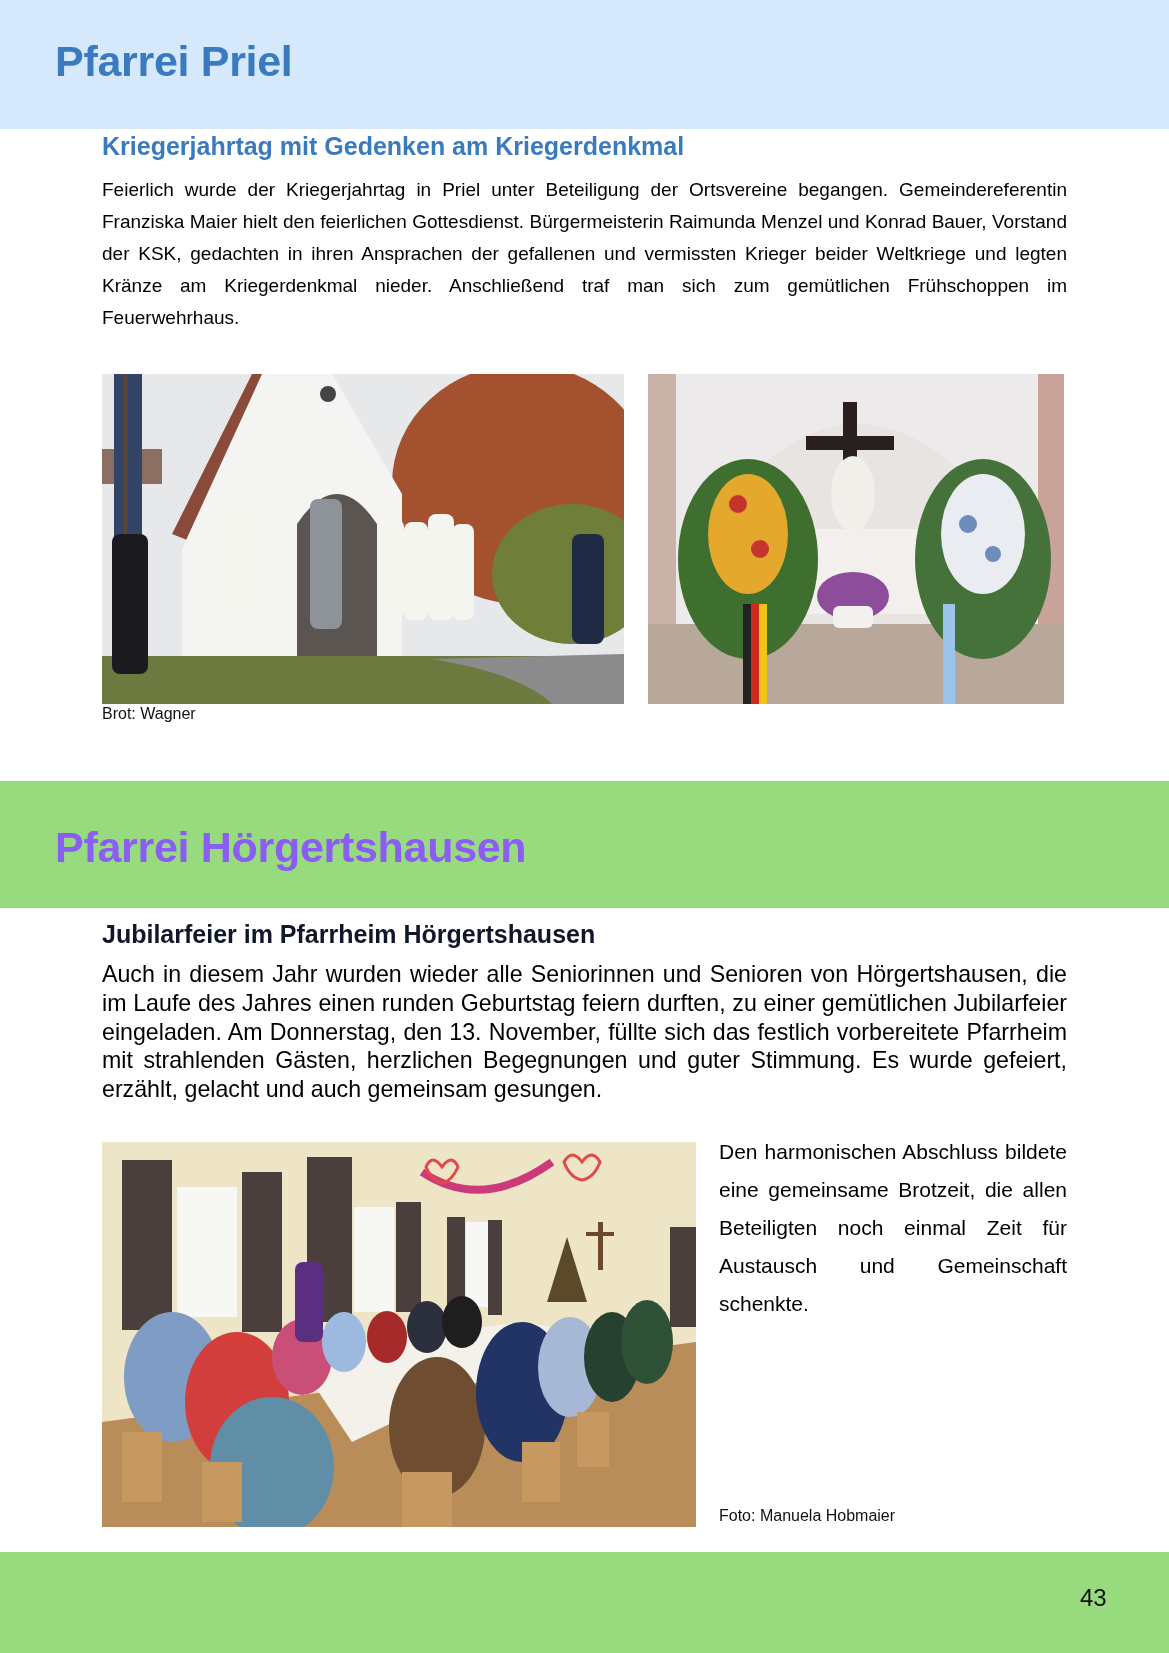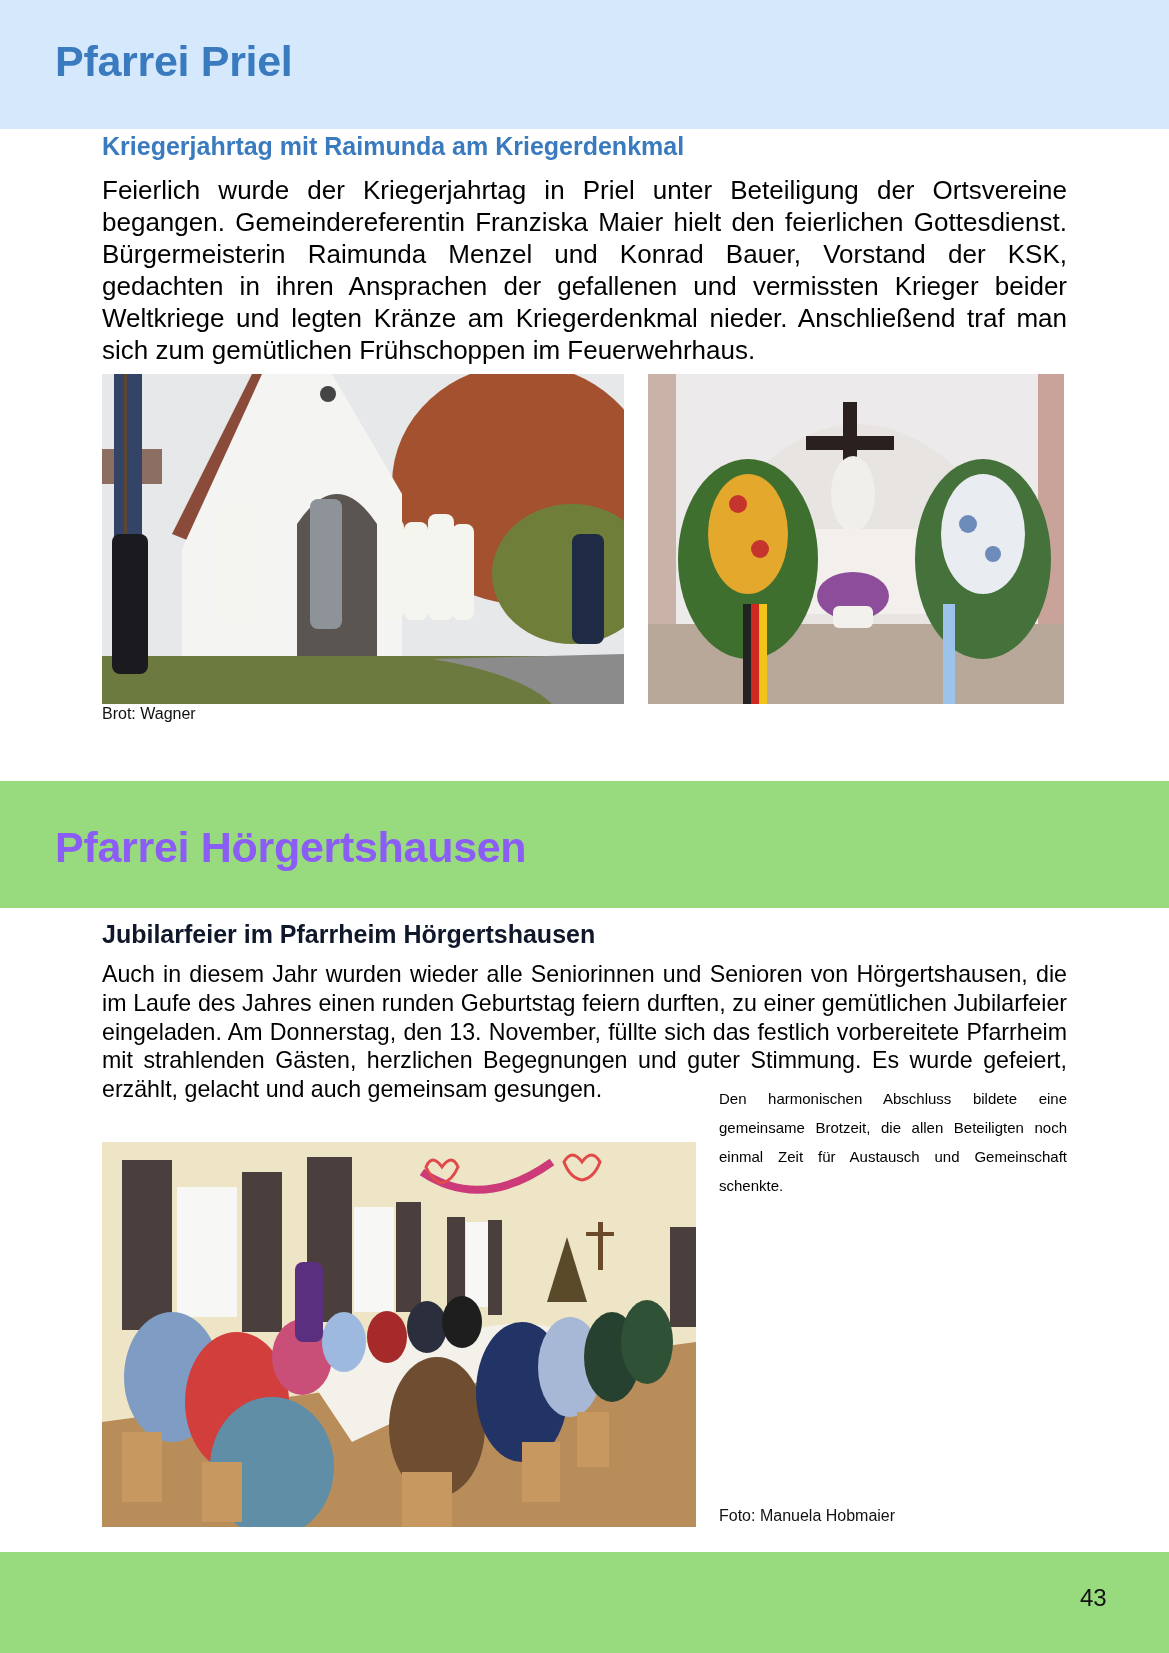--- a/index.html
+++ b/index.html
@@ -21,41 +21,41 @@
   .title-hoerg { top: 823px; color: #8b5cf6; }
   .article-heading {
     position: absolute; left: 102px; margin: 0; font-weight: bold; font-size: 25px;
   }
   .h-priel { top: 132px; color: #3a7bbf; }
   .h-hoerg { top: 920px; color: #0f172a; }
   .para {
     position: absolute; margin: 0; text-align: justify; color: #000;
     hyphens: manual;
   }
-  .p-priel { left: 102px; top: 174px; width: 965px; font-size: 26px; line-height: 32px; }
+  .p-priel { left: 102px; top: 174px; width: 965px; font-size: 19px; line-height: 32px; }
   .p-hoerg { left: 102px; top: 960px; width: 965px; font-size: 23.2px; line-height: 28.8px; }
-  .p-side  { left: 719px; top: 1084px; width: 348px; font-size: 15px; line-height: 29px; }
+  .p-side  { left: 719px; top: 1133px; width: 348px; font-size: 21px; line-height: 38px; }
   .p-side span { display: block; }
   .credit { position: absolute; margin: 0; font-size: 16px; color: #111; }
   .credit-priel { left: 102px; top: 705px; }
   .credit-hoerg { left: 719px; top: 1507px; }
   .page-num { position: absolute; left: 1080px; top: 1584px; font-size: 24px; color: #111; }
 
   .photo { position: absolute; overflow: hidden; }
   .photo svg { display: block; width: 100%; height: 100%; }
   .photo-chapel { left: 102px; top: 374px; width: 522px; height: 330px; }
   .photo-memorial { left: 648px; top: 374px; width: 416px; height: 330px; }
   .photo-party { left: 102px; top: 1142px; width: 594px; height: 385px; }
 </style>
 </head>
 <body>
 
 <div class="band band-blue"></div>
 <h1 class="section-title title-priel">Pfarrei Priel</h1>
-<h2 class="article-heading h-priel">Kriegerjahrtag mit Raimunda am Kriegerdenkmal</h2>
+<h2 class="article-heading h-priel">Kriegerjahrtag mit Gedenken am Kriegerdenkmal</h2>
 <p class="para p-priel">Feierlich wurde der Kriegerjahrtag in Priel unter Beteiligung der Ortsvereine begangen. Gemeindereferentin Franziska Maier hielt den feierlichen Gottes­dienst. Bürgermeisterin Raimunda Menzel und Konrad Bauer, Vorstand der KSK, gedachten in ihren Ansprachen der gefallenen und vermissten Krieger beider Weltkriege und legten Kränze am Kriegerdenkmal nieder. Anschließend traf man sich zum gemütlichen Frühschoppen im Feuerwehrhaus.</p>
 
 <div class="photo photo-chapel" title="Gedenkfeier vor der Kapelle mit Ministranten, Redner und Fahnenträger">
   <svg viewBox="0 0 522 330" preserveAspectRatio="none">
     <rect width="522" height="330" fill="#e6e8ea"></rect>
 
     <ellipse cx="420" cy="110" rx="130" ry="120" fill="#a3512f"></ellipse>
     <ellipse cx="470" cy="200" rx="80" ry="70" fill="#6f7f3a"></ellipse>
 
     <polygon points="70,160 150,0 170,0 95,170" fill="#8a4b3a"></polygon>

